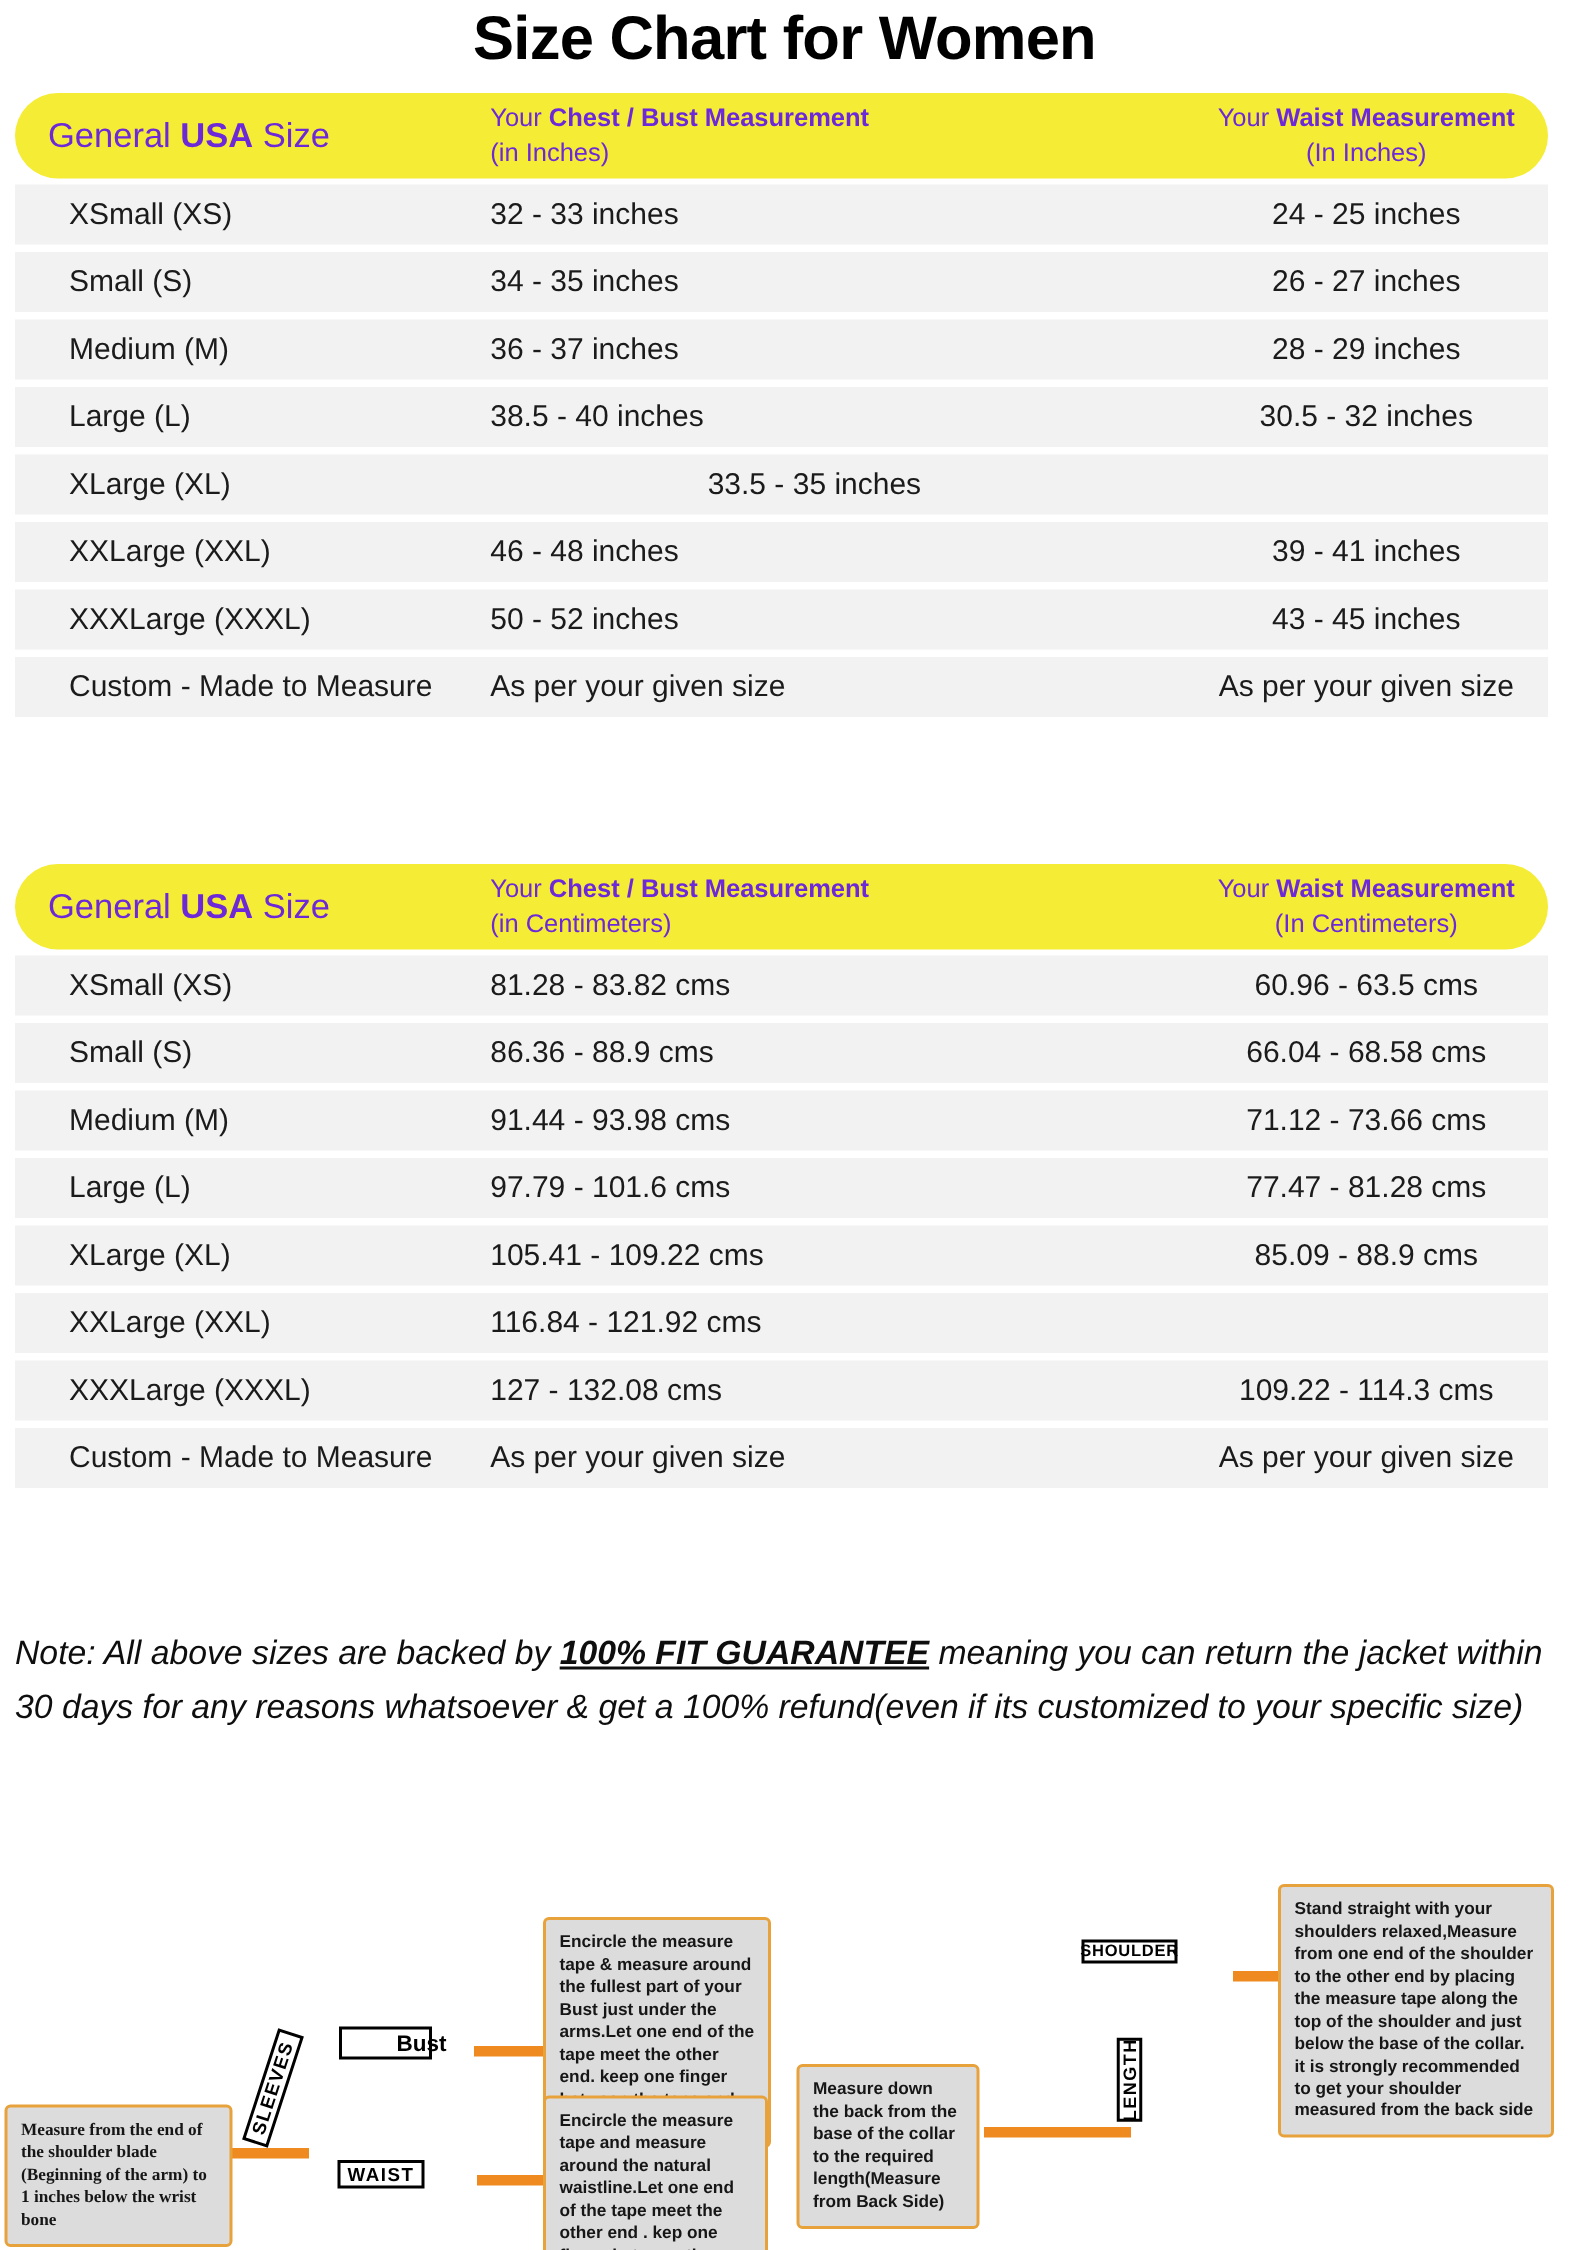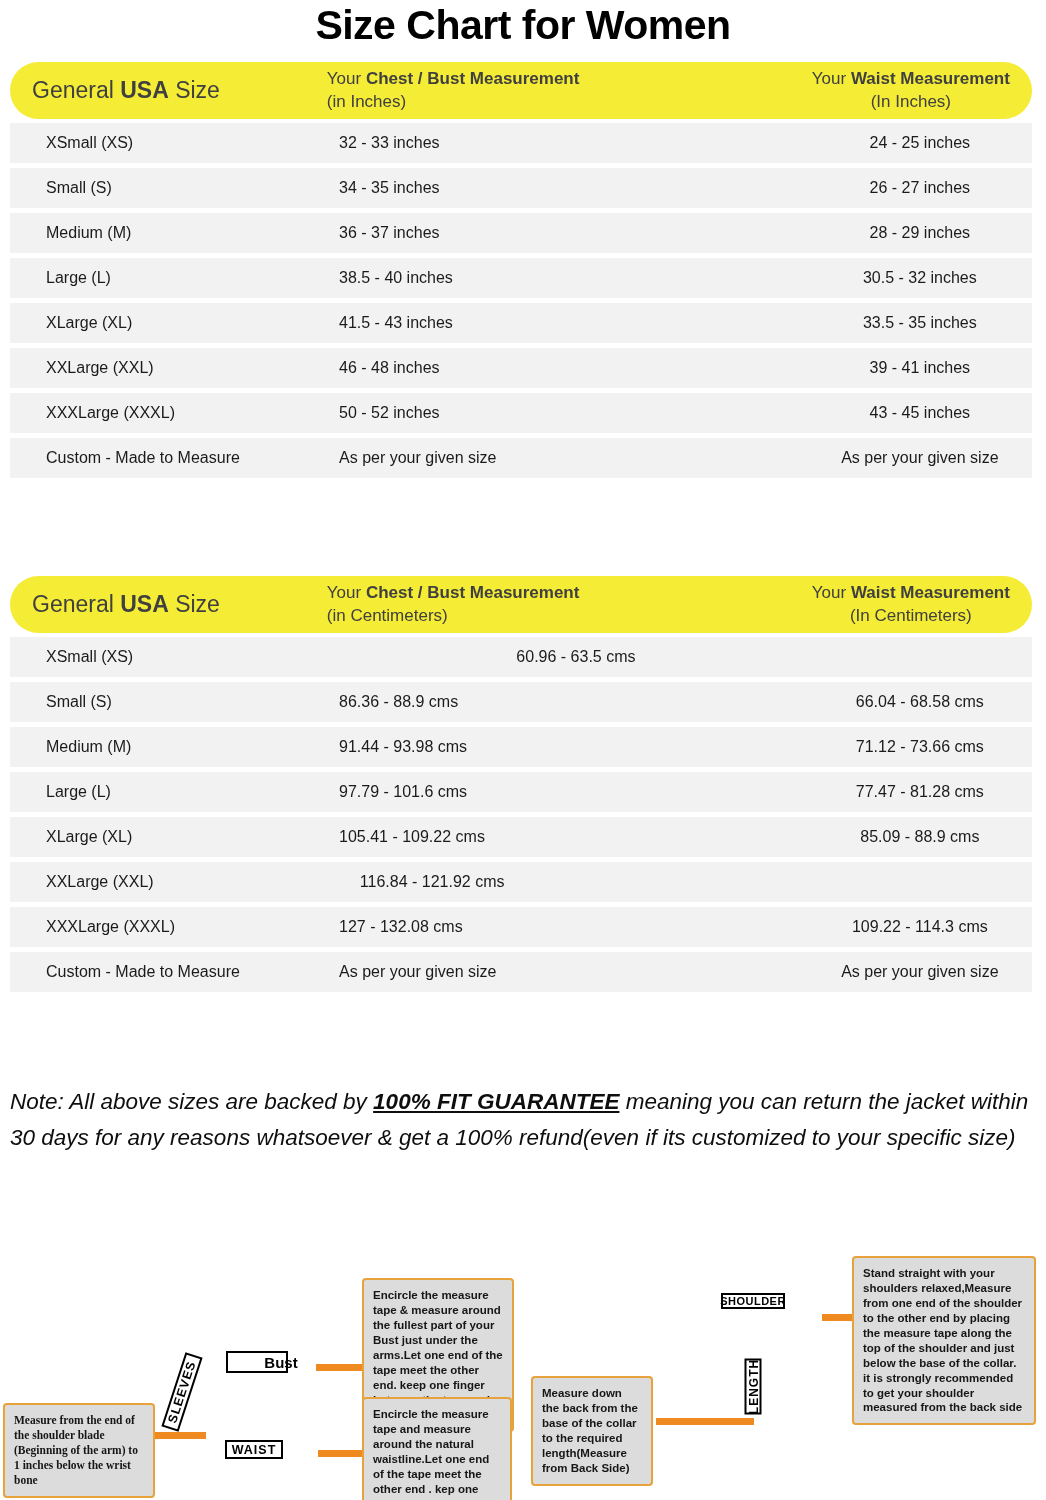--- a/index.html
+++ b/index.html
@@ -9,25 +9,25 @@
   }
   .page-title {
     position:absolute; top:2px; left:0; width:100%;
     text-align:center; font-size:41px; font-weight:bold; letter-spacing:-0.5px; color:#000;
   }
   .stable { position:absolute; left:10px; width:1022px; }
   #table-in { top:62px; }
   #table-cm { top:576px; }
   .thead {
     display:flex; align-items:center; background:var(--header_yellow,#f5ec35);
-    height:57px; border-radius:29px; margin-bottom:4px; color:#404040;
+    height:57px; border-radius:29px; margin-bottom:4px; color:#6d28d9;
   }
   .trow {
     display:flex; align-items:center; background:var(--row_gray,#f2f2f2);
-    height:40px; margin-bottom:5px; font-size:16px; color:#1b1b1b;gap:33px;
+    height:40px; margin-bottom:5px; font-size:20px; color:#1b1b1b;
   }
   .c1 { width:31%; padding-left:36px; box-sizing:border-box; }
   .c2 { width:36%; text-align:left; }
   .c3 { width:33%; text-align:center; padding-left:95px; box-sizing:border-box; }
   .thead .c1 { font-size:23px; padding-left:22px; }
   .hdr2 { font-size:17px; line-height:1.3; }
   .bld { font-weight:bold; }
   .note {
     position:absolute; top:1084px; left:10px; width:1028px;
     font-size:22.5px; font-style:italic; line-height:1.62; color:#0e0e0e;
@@ -91,21 +91,20 @@
         <div class="c2">36 - 37 inches</div>
         <div class="c3">28 - 29 inches</div>
       </div>
         <div class="trow">
         <div class="c1">Large (L)</div>
         <div class="c2">38.5 - 40 inches</div>
         <div class="c3">30.5 - 32 inches</div>
       </div>
         <div class="trow">
         <div class="c1">XLarge (XL)</div>
-        <div class="c2">41.5 - 43 inches</div>
         <div class="c3">33.5 - 35 inches</div>
       </div>
         <div class="trow">
         <div class="c1">XXLarge (XXL)</div>
         <div class="c2">46 - 48 inches</div>
         <div class="c3">39 - 41 inches</div>
       </div>
         <div class="trow">
         <div class="c1">XXXLarge (XXXL)</div>
         <div class="c2">50 - 52 inches</div>
@@ -131,20 +130,21 @@
         <div>(in Centimeters)</div>
       </div>
       <div class="c3 hdr2">
         <div><span>Your</span> <span class="bld">Waist Measurement</span></div>
         <div>(In Centimeters)</div>
       </div>
     </div>
     <div>
         <div class="trow">
         <div class="c1">XSmall (XS)</div>
+        <div class="c2">81.28 - 83.82 cms</div>
         <div class="c3">60.96 - 63.5 cms</div>
       </div>
         <div class="trow">
         <div class="c1">Small (S)</div>
         <div class="c2">86.36 - 88.9 cms</div>
         <div class="c3">66.04 - 68.58 cms</div>
       </div>
         <div class="trow">
         <div class="c1">Medium (M)</div>
         <div class="c2">91.44 - 93.98 cms</div>

